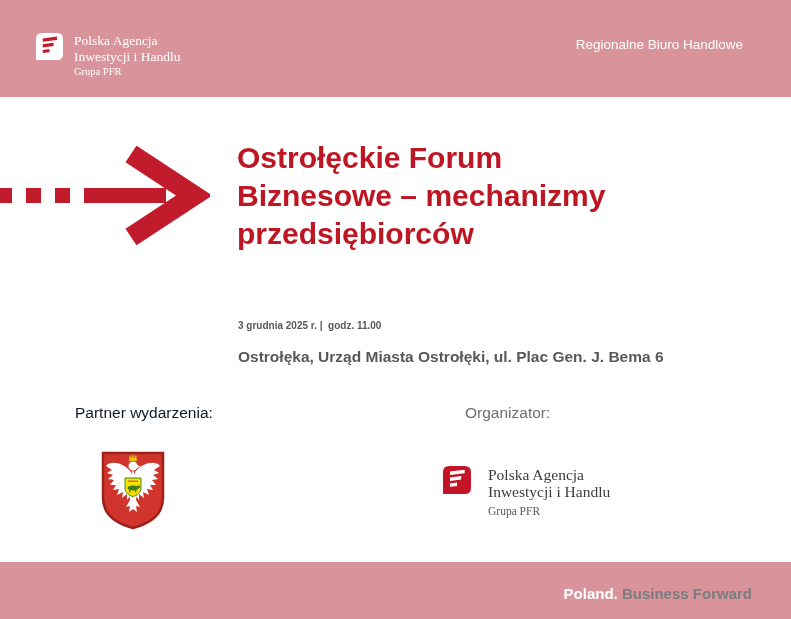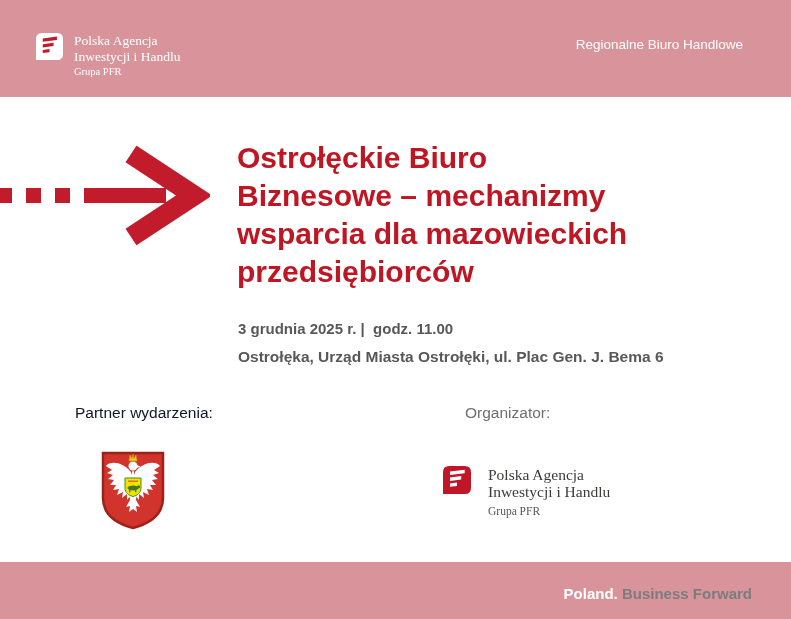--- a/index.html
+++ b/index.html
@@ -15,21 +15,21 @@
   .header-logo-sub{font-size:10.5px;margin-top:2px;}
 
   .office{position:absolute;right:48px;top:36px;text-align:right;color:#ffffff;
           font-size:13.5px;line-height:1.38;}
 
   .arrow{position:absolute;left:0;top:146px;}
 
   .title{position:absolute;left:237px;top:139px;color:#BE1622;font-size:30px;
          font-weight:bold;line-height:38px;}
 
-  .date-line{position:absolute;left:238px;top:320px;color:#58585A;font-size:15px;
+  .date-line{position:absolute;left:238px;top:320px;color:#58585A;font-size:10px;
              font-weight:bold;white-space:pre-wrap;}
   .loc-line{position:absolute;left:238px;top:348px;color:#58585A;font-size:15.5px;font-weight:bold;}
 
   .partner-label{position:absolute;left:75px;top:404px;color:#0f172a;font-size:15.5px;}
   .organizer-label{position:absolute;left:465px;top:404px;color:#706F6F;font-size:15.5px;}
 
   .herb{position:absolute;left:100px;top:450px;display:block;}
 
   .org-logo{position:absolute;left:443px;top:466px;display:flex;gap:17px;align-items:flex-start;}
   .org-logo .logo-box{width:28px;height:28px;}
@@ -66,23 +66,22 @@
 
   <svg class="arrow" width="210" height="100" viewBox="0 0 210 100">
     <rect x="-4" y="42" width="16" height="15" fill="#C21B2C"></rect>
     <rect x="26" y="42" width="15" height="15" fill="#C21B2C"></rect>
     <rect x="55" y="42" width="15" height="15" fill="#C21B2C"></rect>
     <rect x="84" y="42" width="82" height="15" fill="#C21B2C"></rect>
     <path d="M131,8 L194,49.5 L131,91" fill="none" stroke="#C21B2C" stroke-width="20"></path>
   </svg>
 
   <div class="title">
-    <div>Ostrołęckie Biuro</div>
+    <div>Ostrołęckie Forum</div>
     <div>Biznesowe – mechanizmy</div>
-    <div>wsparcia dla mazowieckich</div>
     <div>przedsiębiorców</div>
   </div>
 
   <div class="date-line">3 grudnia 2025 r. |  godz. 11.00</div>
   <div class="loc-line">Ostrołęka, Urząd Miasta Ostrołęki, ul. Plac Gen. J. Bema 6</div>
 
   <div class="partner-label">Partner wydarzenia:</div>
   <div class="organizer-label">Organizator:</div>
 
   <svg class="herb" width="66" height="80" viewBox="0 0 66 80">

